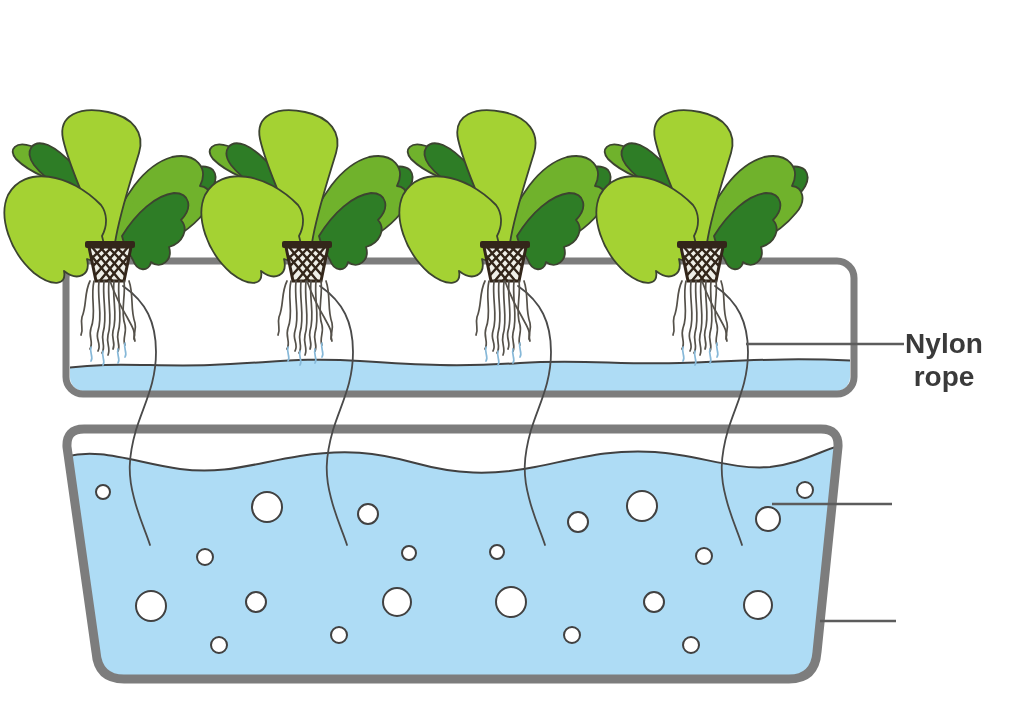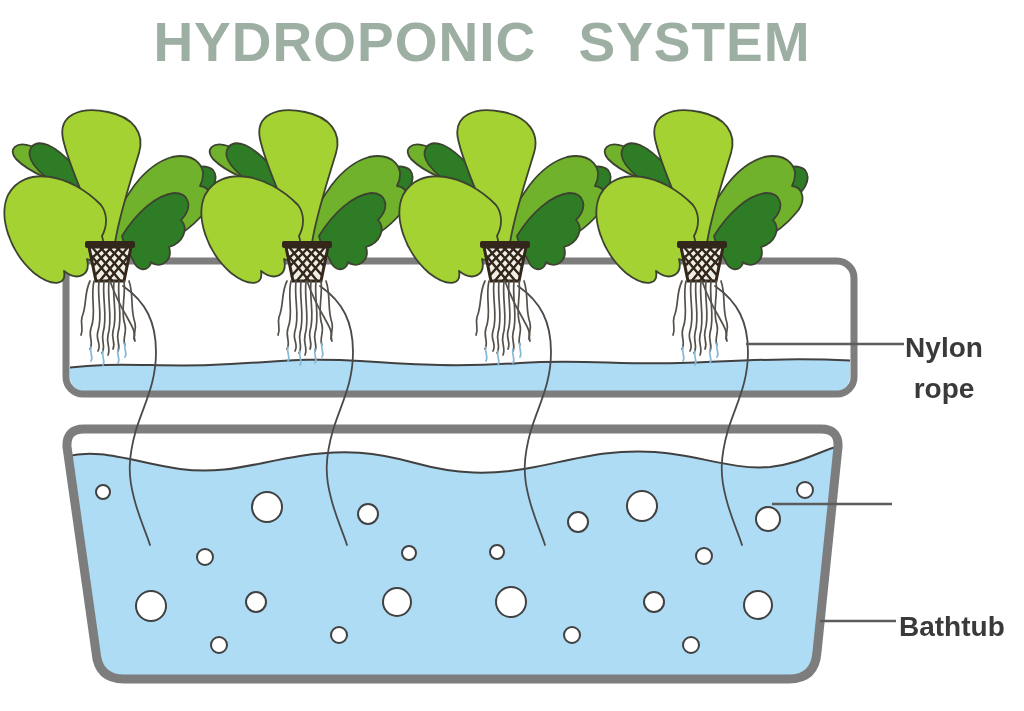--- a/index.html
+++ b/index.html
@@ -10,34 +10,33 @@
   }
   .title {
     position:absolute; top:10px; left:0; width:964px;
     text-align:center; font-weight:700; font-size:55px;
     letter-spacing:1px; word-spacing:26px;
     color:var(--c-title_text,#9DAEA2);
     white-space:nowrap;
   }
   #diagram-svg { position:absolute; left:0; top:0; }
   .label {
-    position:absolute; font-weight:700; font-size:28px; line-height:41px;
+    position:absolute; font-weight:700; font-size:28px; line-height:33px;
     color:var(--c-label_text,#3A3A3A);
   }
   .label-nylon    { left:900px; top:327px; width:88px;  text-align:center; }
   .label-nutrient { left:888px; top:487px; width:114px; text-align:center; }
   .label-bathtub  { left:899px; top:606px; white-space:nowrap; }
   .waterline { fill:none; stroke-width:2; }
 </style>
 </head>
 <body>
 
 <div class="canvas">
 
-  <div class="title">HYDROPONIC SYSTEM</div>
 
   <svg id="diagram-svg" width="1024" height="711" viewBox="0 0 1024 711">
     <defs>
       <clipPath id="tray-clip">
           <rect x="70" y="265" width="780" height="126" rx="14"></rect>
         </clipPath>
       <clipPath id="tub-clip">
           <path d="M 84 429 L 821 429 Q 839 429 838 447 L 817 652 Q 815 679 789 679 L 124 679 Q 98 679 96 652 L 67 447 Q 66 429 84 429 Z"></path>
         </clipPath>
       <clipPath id="pot-clip">
@@ -142,15 +141,14 @@
       </g>
 
     <g stroke-width="2.4" stroke="#5C5C5C">
       <line x1="746" y1="344" x2="904" y2="344"></line>
       <line x1="772" y1="504" x2="892" y2="504"></line>
       <line x1="820" y1="621" x2="896" y2="621"></line>
     </g>
   </svg>
 
   <div class="label label-nylon">Nylon rope</div>
-  <div class="label label-bathtub">Bathtub</div>
 
 </div>
 
 </body></html>

